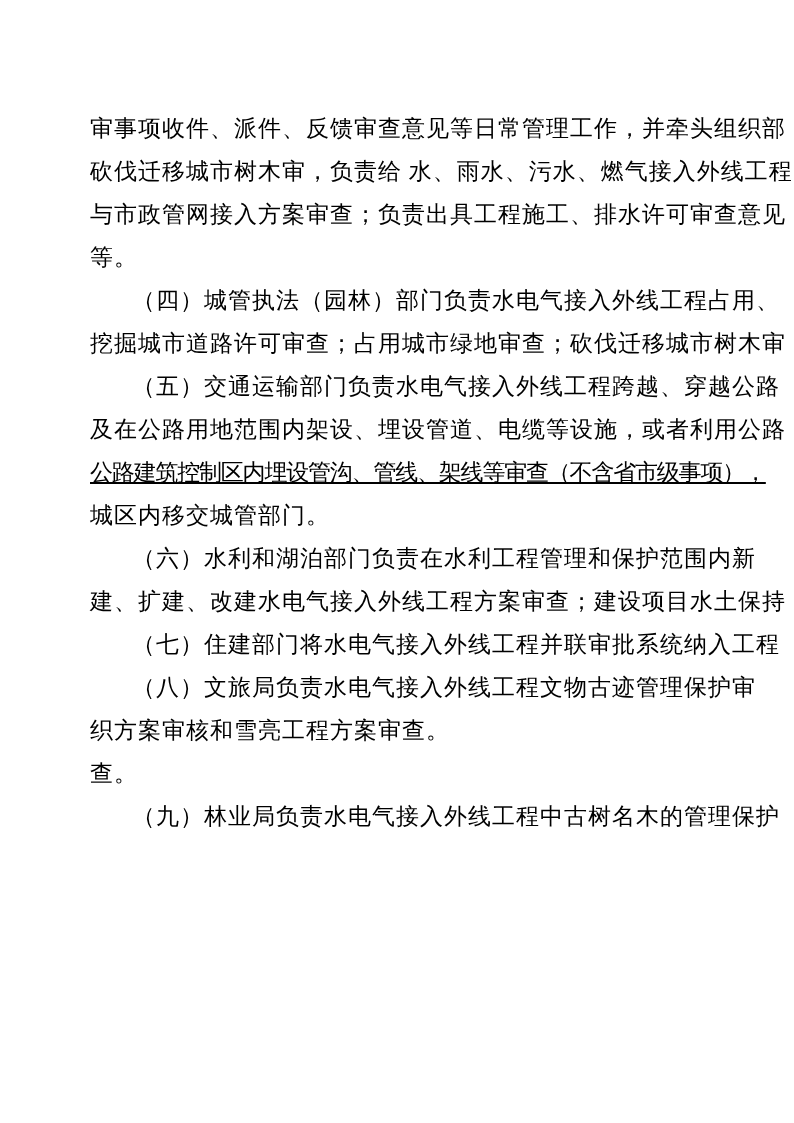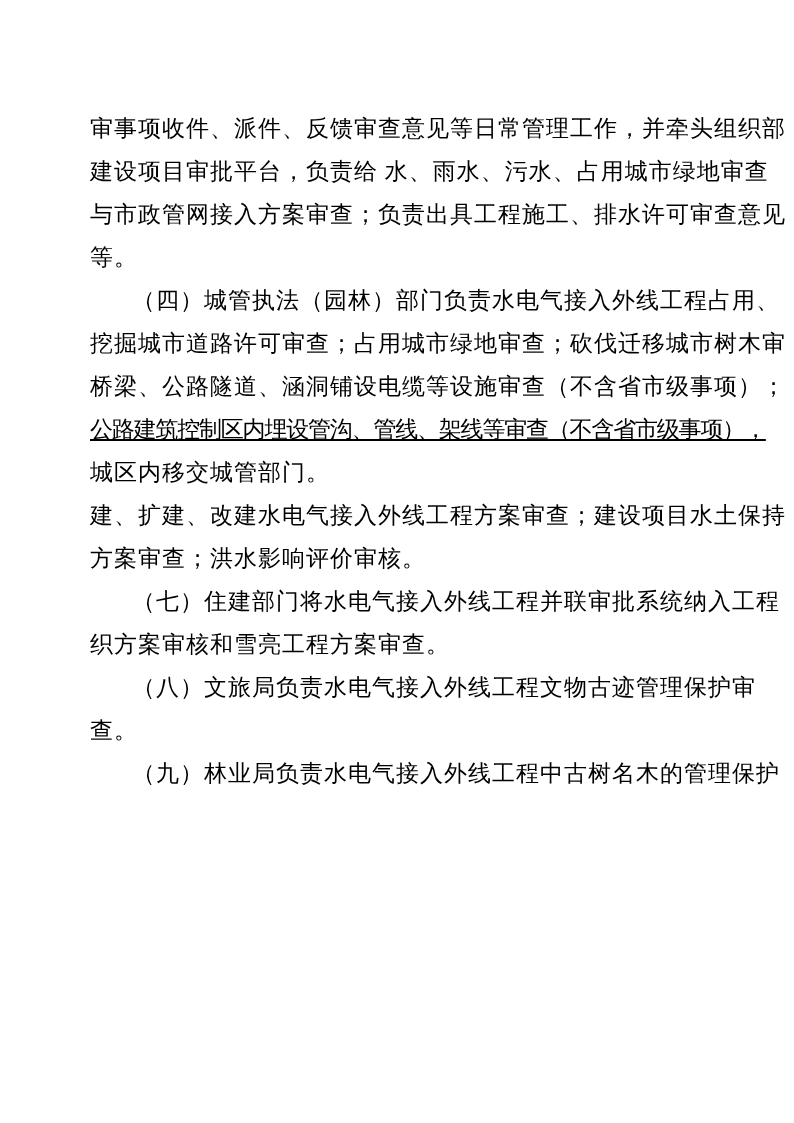--- a/index.html
+++ b/index.html
@@ -45,29 +45,30 @@
     letter-spacing: -1.2px;
     text-decoration: underline;
   }
 </style>
 </head>
 <body>
 
 <div class="page">
   <div class="doc-content">
     <div class="doc-line just">审事项收件、派件、反馈审查意见等日常管理工作，并牵头组织部</div>
-    <div class="doc-line just">建设项目审批平台，负责给 水、雨水、污水、占用城市绿地审查</div>
+    <div class="doc-line just">砍伐迁移城市树木审，负责给 水、雨水、污水、燃气接入外线工程</div>
     <div class="doc-line just">与市政管网接入方案审查；负责出具工程施工、排水许可审查意见</div>
     <div class="doc-line">等。</div>
     <div class="doc-line just indent">（四）城管执法（园林）部门负责水电气接入外线工程占用、</div>
     <div class="doc-line just">挖掘城市道路许可审查；占用城市绿地审查；砍伐迁移城市树木审</div>
-    <div class="doc-line just">桥梁、公路隧道、涵洞铺设电缆等设施审查（不含省市级事项）；</div>
+    <div class="doc-line just indent">（五）交通运输部门负责水电气接入外线工程跨越、穿越公路</div>
+    <div class="doc-line just">及在公路用地范围内架设、埋设管道、电缆等设施，或者利用公路</div>
     <div class="doc-line just tight">公路建筑控制区内埋设管沟、管线、架线等审查（不含省市级事项），</div>
     <div class="doc-line">城区内移交城管部门。</div>
+    <div class="doc-line just indent">（六）水利和湖泊部门负责在水利工程管理和保护范围内新</div>
     <div class="doc-line just">建、扩建、改建水电气接入外线工程方案审查；建设项目水土保持</div>
-    <div class="doc-line">方案审查；洪水影响评价审核。</div>
     <div class="doc-line just indent">（七）住建部门将水电气接入外线工程并联审批系统纳入工程</div>
+    <div class="doc-line just indent">（八）文旅局负责水电气接入外线工程文物古迹管理保护审</div>
     <div class="doc-line">织方案审核和雪亮工程方案审查。</div>
-    <div class="doc-line just indent">（八）文旅局负责水电气接入外线工程文物古迹管理保护审</div>
     <div class="doc-line">查。</div>
     <div class="doc-line just indent">（九）林业局负责水电气接入外线工程中古树名木的管理保护</div>
   </div>
 </div>
 
 </body></html>

